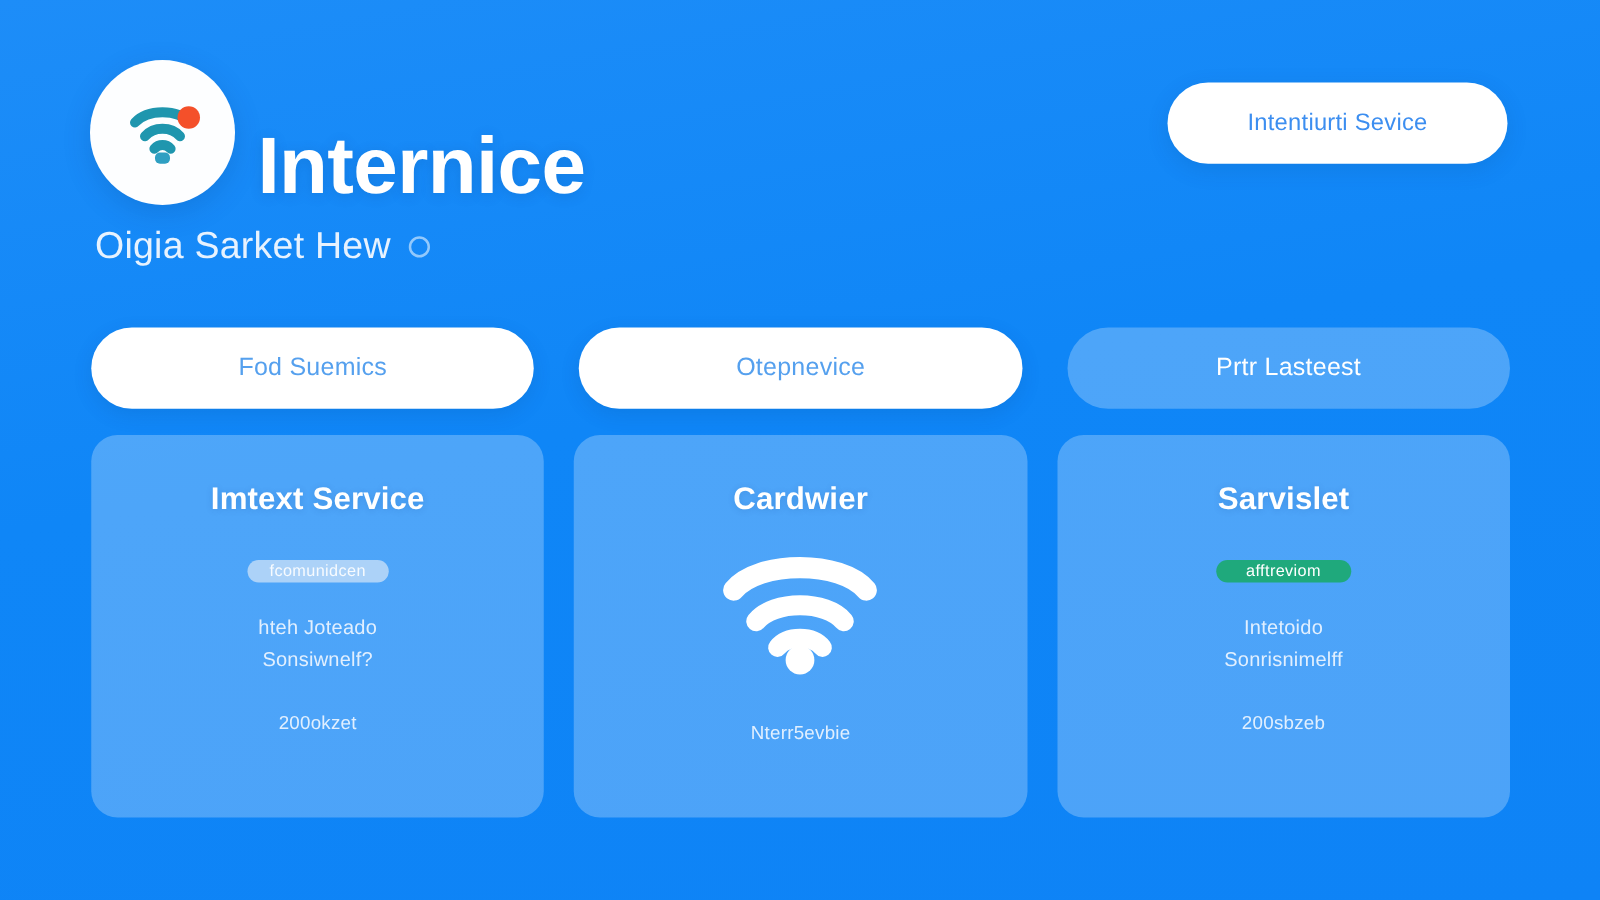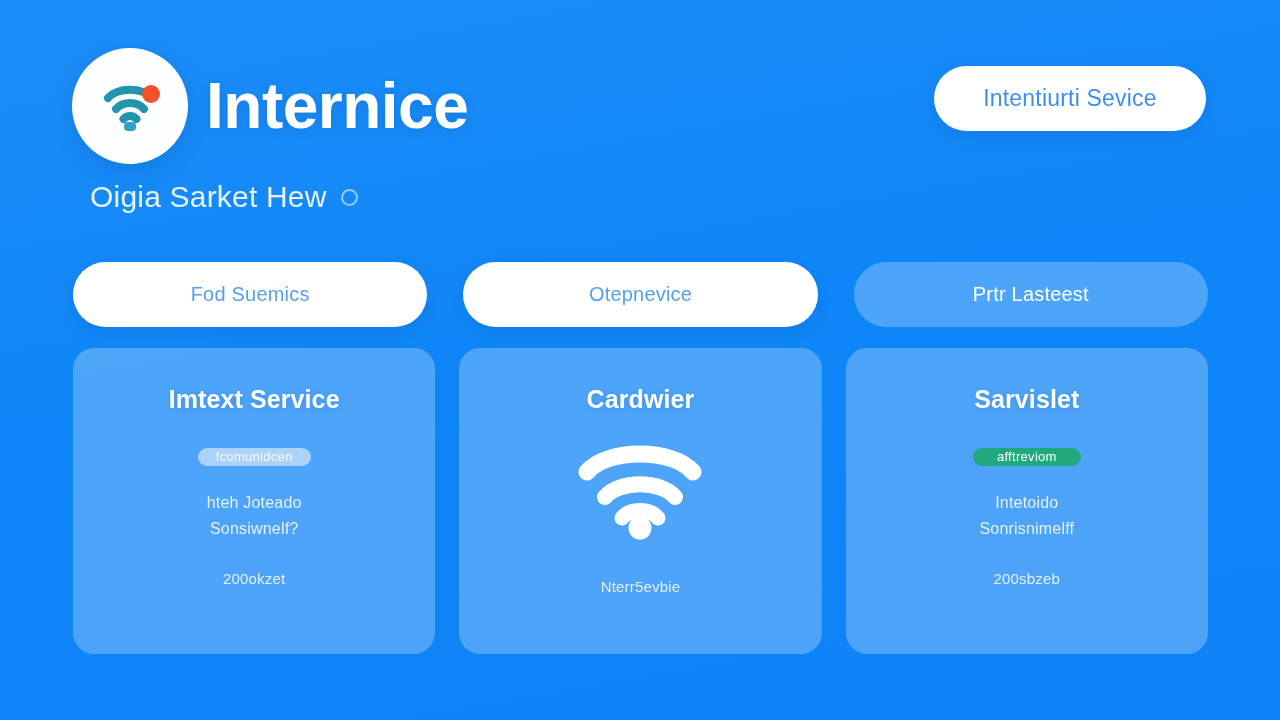--- a/index.html
+++ b/index.html
@@ -21,21 +21,21 @@
     inset: 0;
     background: linear-gradient(170deg, #1d8df8 0%, #0f86f7 45%, #0e83f6 100%);
   }
 
   
   .header {
     position: absolute;
     left: 72px;
     top: 48px;
     display: flex;
-    align-items: center;
+    align-items: flex-end;
     gap: 18px;
   }
 
   .logo-badge {
     width: 116px;
     height: 116px;
     border-radius: 50%;
     background: #fdfeff;
     display: flex;
     align-items: center;
@@ -50,21 +50,21 @@
     color: #ffffff;
     font-size: 64px;
     font-weight: 700;
     letter-spacing: -0.5px;
     line-height: 1;
     text-shadow: 0 2px 10px rgba(6, 55, 115, 0.18);
   }
 
   .subtitle-row {
     position: absolute;
-    left: 90px;
+    left: 76px;
     top: 180px;
     display: flex;
     align-items: center;
     gap: 14px;
   }
 
   .subtitle {
     color: #eef6ff;
     font-size: 30px;
     font-weight: 400;
@@ -81,21 +81,21 @@
 
   .header-cta {
     position: absolute;
     right: 74px;
     top: 66px;
     min-width: 272px;
     height: 65px;
     border-radius: 33px;
     background: #ffffff;
     color: #3c8ef0;
-    font-size: 23px;
+    font-size: 19px;
     font-weight: 400;
     letter-spacing: 0.2px;
     display: flex;
     align-items: center;
     justify-content: center;
     padding: 0 30px;
     box-shadow: 0 5px 18px rgba(5, 52, 110, 0.13);
     cursor: pointer;
   }
 

